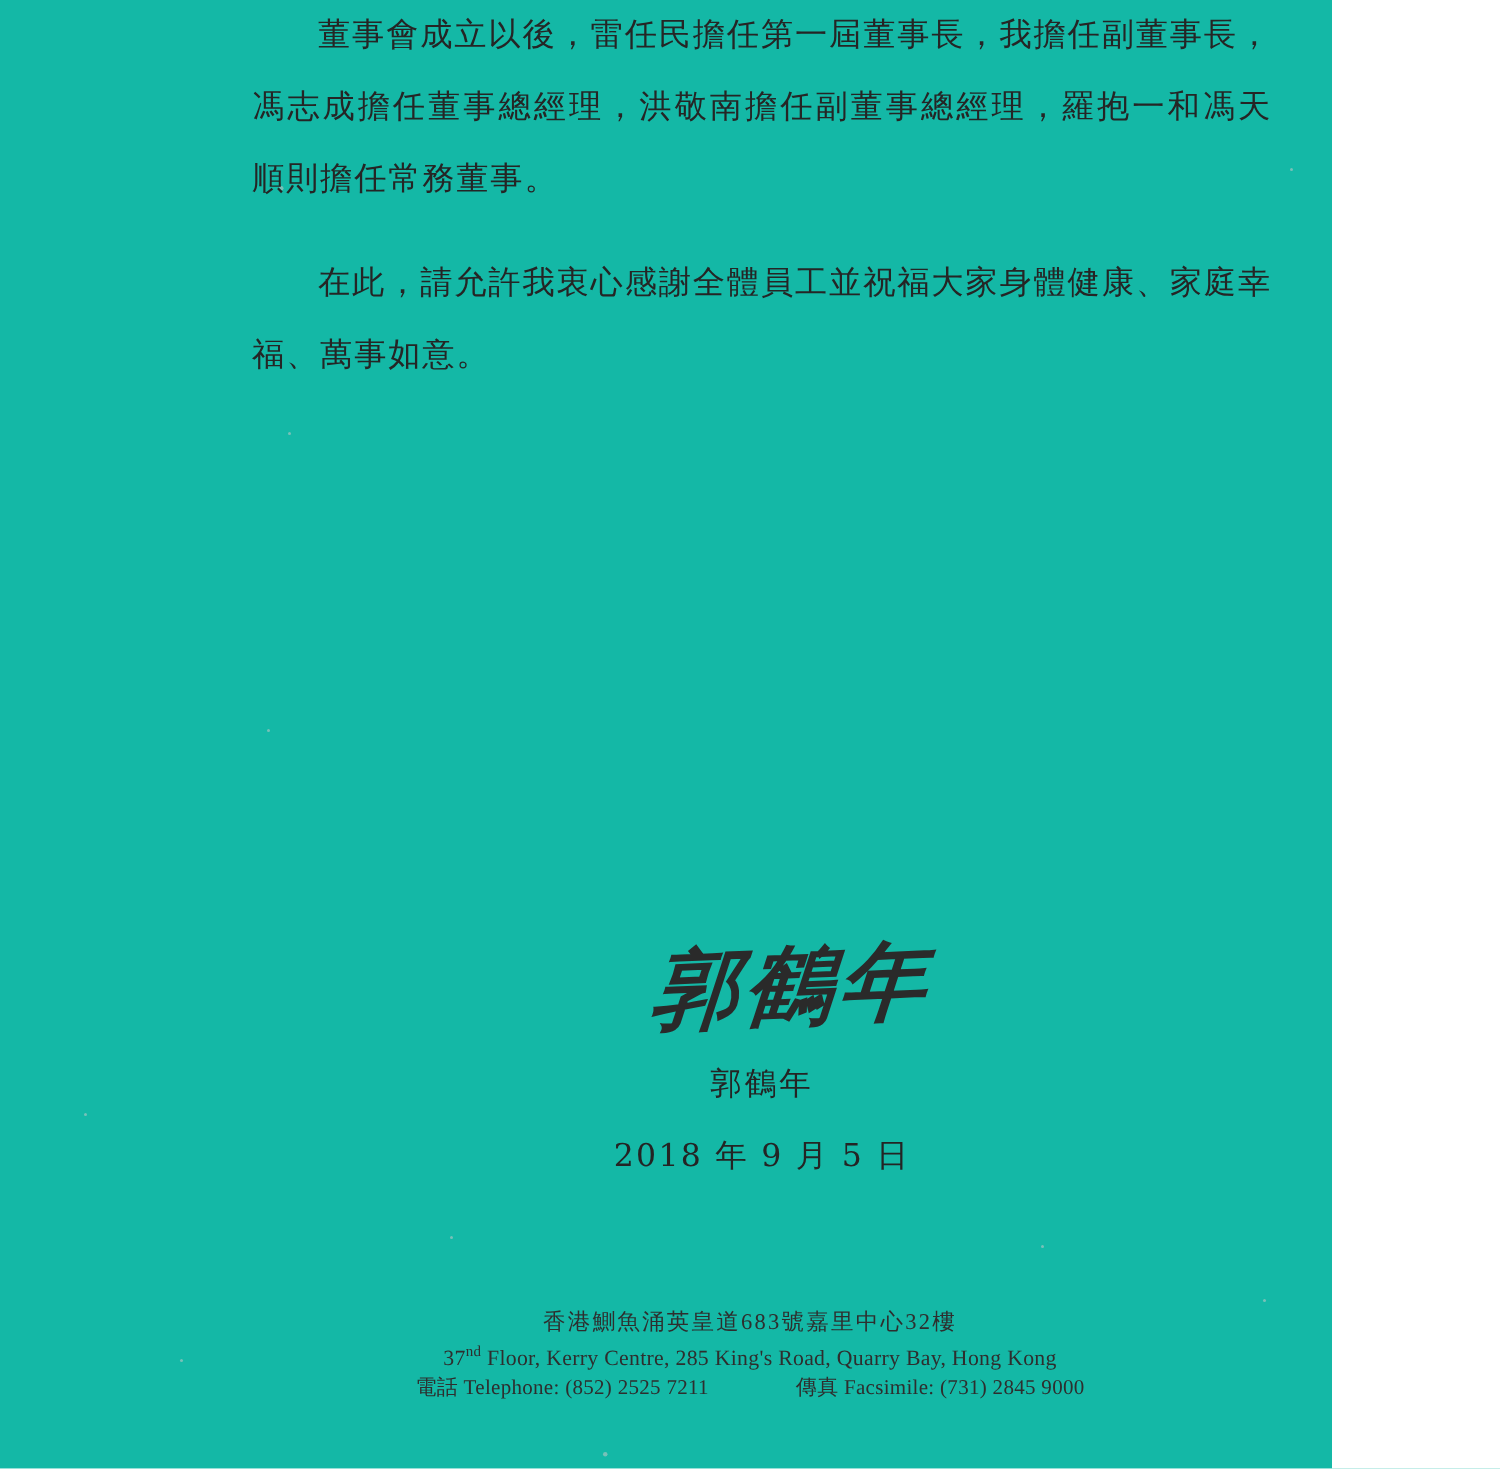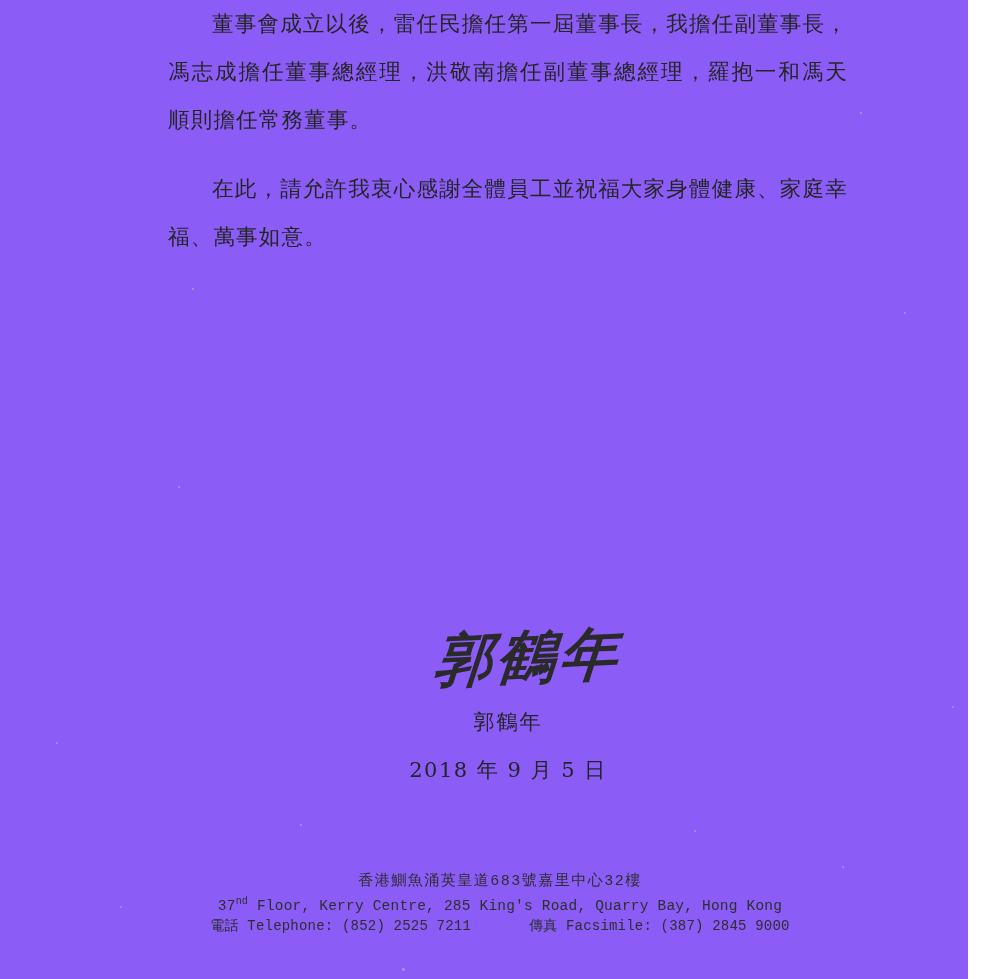--- a/index.html
+++ b/index.html
@@ -2,26 +2,27 @@
 <html><head>
 <meta charset="utf-8">
 <style>
   html, body {
     margin: 0;
     padding: 0;
     background: #ffffff;
   }
   #page {
     position: relative;
-    width: 968px;
+    width: 868px;
     height: 979px;
-    background: #8b5cf6;
+    background: #14b8a6;
     overflow: hidden;
     font-family: "DejaVu Serif", serif;
     color: #2b2b2b;
+    padding-left: 20px;
   }
   
   .speck {
     position: absolute;
     background: #c9c9c6;
     border-radius: 50%;
     opacity: .55;
   }
   #letter-body {
     position: absolute;
@@ -79,21 +80,21 @@
   
   #footer {
     position: absolute;
     left: 0;
     top: 872px;
     width: 1000px;
     text-align: center;
     color: #2e2e2e;
   }
   #footer .f-line {
-    font-family: Liberation Mono, monospace;
+    font-family: Liberation Serif, serif;
     line-height: 20px;
   }
   #footer-cn {
     font-size: 15px;
     letter-spacing: 1.5px;
   }
   #footer-en {
     font-size: 14.5px;
     letter-spacing: .2px;
   }
@@ -129,16 +130,16 @@
 
   <div id="signature-block">
     <div id="signature-mark">郭鶴年</div>
     <div id="signature-name">郭鶴年</div>
     <div id="signature-date">2018 年 9 月 5 日</div>
   </div>
 
   <div id="footer">
     <div class="f-line" id="footer-cn">香港鰂魚涌英皇道683號嘉里中心32樓</div>
     <div class="f-line" id="footer-en"><span>37</span><sup>nd</sup><span> Floor, Kerry Centre, 285 King's Road, Quarry Bay, Hong Kong</span></div>
-    <div class="f-line" id="footer-contact"><span>電話 Telephone: (852) 2525 7211</span><span class="gap"></span><span>傳真 Facsimile: (387) 2845 9000</span></div>
+    <div class="f-line" id="footer-contact"><span>電話 Telephone: (852) 2525 7211</span><span class="gap"></span><span>傳真 Facsimile: (731) 2845 9000</span></div>
   </div>
 
 </div>
 
 </body></html>

